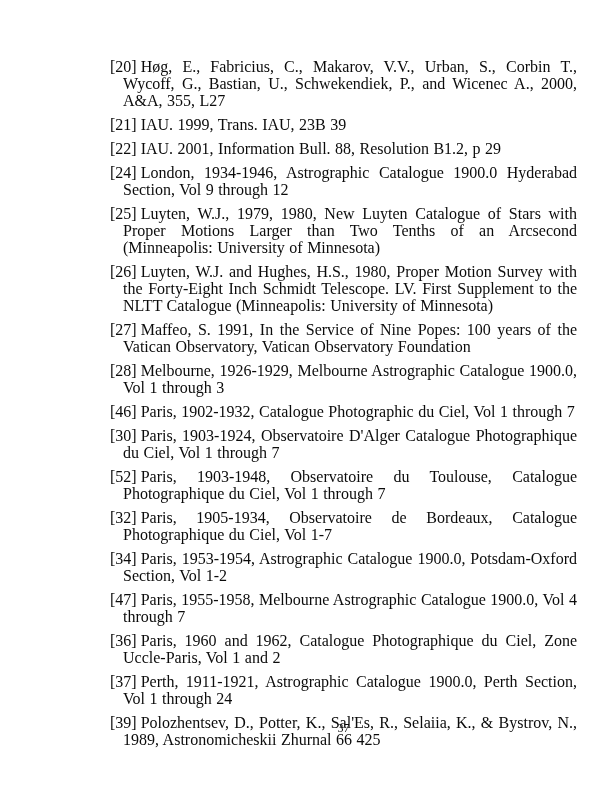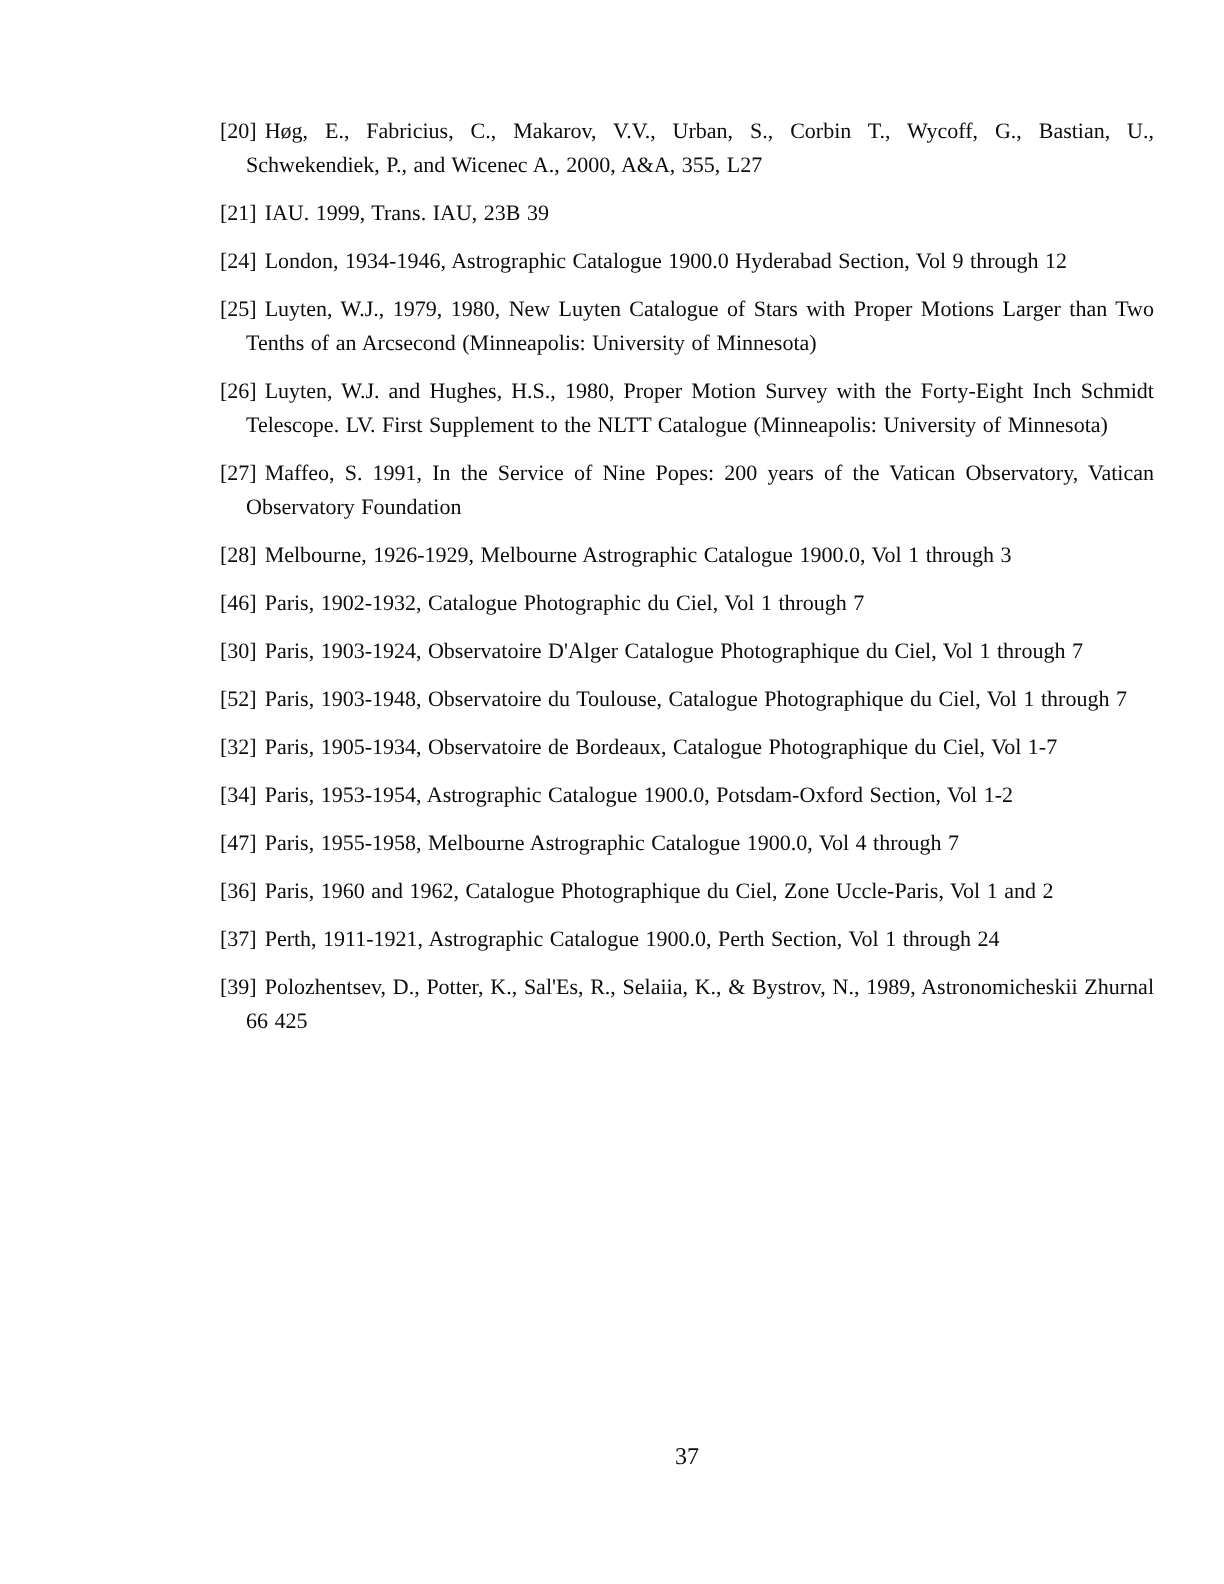--- a/index.html
+++ b/index.html
@@ -17,21 +17,21 @@
     color: #0b0b0b;
   }
   .refs {
     position: absolute;
     left: 123px;
     top: 58px;
     width: 454px;
   }
   p.ref {
     margin: 0 0 7px 0;
-    font-size: 11px;
+    font-size: 16px;
     line-height: 17px;
     text-align: justify;
     text-indent: -13px; 
     word-spacing: 0.5px;
   }
   p.ref .ref-label {
     margin-right: 4px;
     white-space: nowrap;
   }
   .pageno {
@@ -44,24 +44,25 @@
     line-height: 17px;
   }
 </style>
 </head>
 <body>
 
 <div class="sheet">
   <div class="refs" id="reference-list">
       <p class="ref"><span class="ref-label">[20]</span><span class="ref-text">Høg, E., Fabricius, C., Makarov, V.V., Urban, S., Corbin T., Wycoff, G., Bastian, U., Schwekendiek, P., and Wicenec A., 2000, A&amp;A, 355, L27</span></p>
       <p class="ref"><span class="ref-label">[21]</span><span class="ref-text">IAU. 1999, Trans. IAU, 23B 39</span></p>
+      <p class="ref"><span class="ref-label">[22]</span><span class="ref-text">IAU. 2001, Information Bull. 88, Resolution B1.2, p 29</span></p>
       <p class="ref"><span class="ref-label">[24]</span><span class="ref-text">London, 1934-1946, Astrographic Catalogue 1900.0 Hyderabad Section, Vol 9 through 12</span></p>
       <p class="ref"><span class="ref-label">[25]</span><span class="ref-text">Luyten, W.J., 1979, 1980, New Luyten Catalogue of Stars with Proper Motions Larger than Two Tenths of an Arcsecond (Minneapolis: University of Minnesota)</span></p>
       <p class="ref"><span class="ref-label">[26]</span><span class="ref-text">Luyten, W.J. and Hughes, H.S., 1980, Proper Motion Survey with the Forty-Eight Inch Schmidt Telescope. LV. First Supplement to the NLTT Catalogue (Minneapolis: University of Minnesota)</span></p>
-      <p class="ref"><span class="ref-label">[27]</span><span class="ref-text">Maffeo, S. 1991, In the Service of Nine Popes: 200 years of the Vatican Observatory, Vatican Observatory Foundation</span></p>
+      <p class="ref"><span class="ref-label">[27]</span><span class="ref-text">Maffeo, S. 1991, In the Service of Nine Popes: 100 years of the Vatican Observatory, Vatican Observatory Foundation</span></p>
       <p class="ref"><span class="ref-label">[28]</span><span class="ref-text">Melbourne, 1926-1929, Melbourne Astrographic Catalogue 1900.0, Vol 1 through 3</span></p>
       <p class="ref"><span class="ref-label">[46]</span><span class="ref-text">Paris, 1902-1932, Catalogue Photographic du Ciel, Vol 1 through 7</span></p>
       <p class="ref"><span class="ref-label">[30]</span><span class="ref-text">Paris, 1903-1924, Observatoire D'Alger Catalogue Photographique du Ciel, Vol 1 through 7</span></p>
       <p class="ref"><span class="ref-label">[52]</span><span class="ref-text">Paris, 1903-1948, Observatoire du Toulouse, Catalogue Photographique du Ciel, Vol 1 through 7</span></p>
       <p class="ref"><span class="ref-label">[32]</span><span class="ref-text">Paris, 1905-1934, Observatoire de Bordeaux, Catalogue Photographique du Ciel, Vol 1-7</span></p>
       <p class="ref"><span class="ref-label">[34]</span><span class="ref-text">Paris, 1953-1954, Astrographic Catalogue 1900.0, Potsdam-Oxford Section, Vol 1-2</span></p>
       <p class="ref"><span class="ref-label">[47]</span><span class="ref-text">Paris, 1955-1958, Melbourne Astrographic Catalogue 1900.0, Vol 4 through 7</span></p>
       <p class="ref"><span class="ref-label">[36]</span><span class="ref-text">Paris, 1960 and 1962, Catalogue Photographique du Ciel, Zone Uccle-Paris, Vol 1 and 2</span></p>
       <p class="ref"><span class="ref-label">[37]</span><span class="ref-text">Perth, 1911-1921, Astrographic Catalogue 1900.0, Perth Section, Vol 1 through 24</span></p>
       <p class="ref"><span class="ref-label">[39]</span><span class="ref-text">Polozhentsev, D., Potter, K., Sal'Es, R., Selaiia, K., &amp; Bystrov, N., 1989, Astronomicheskii Zhurnal 66 425</span></p>

